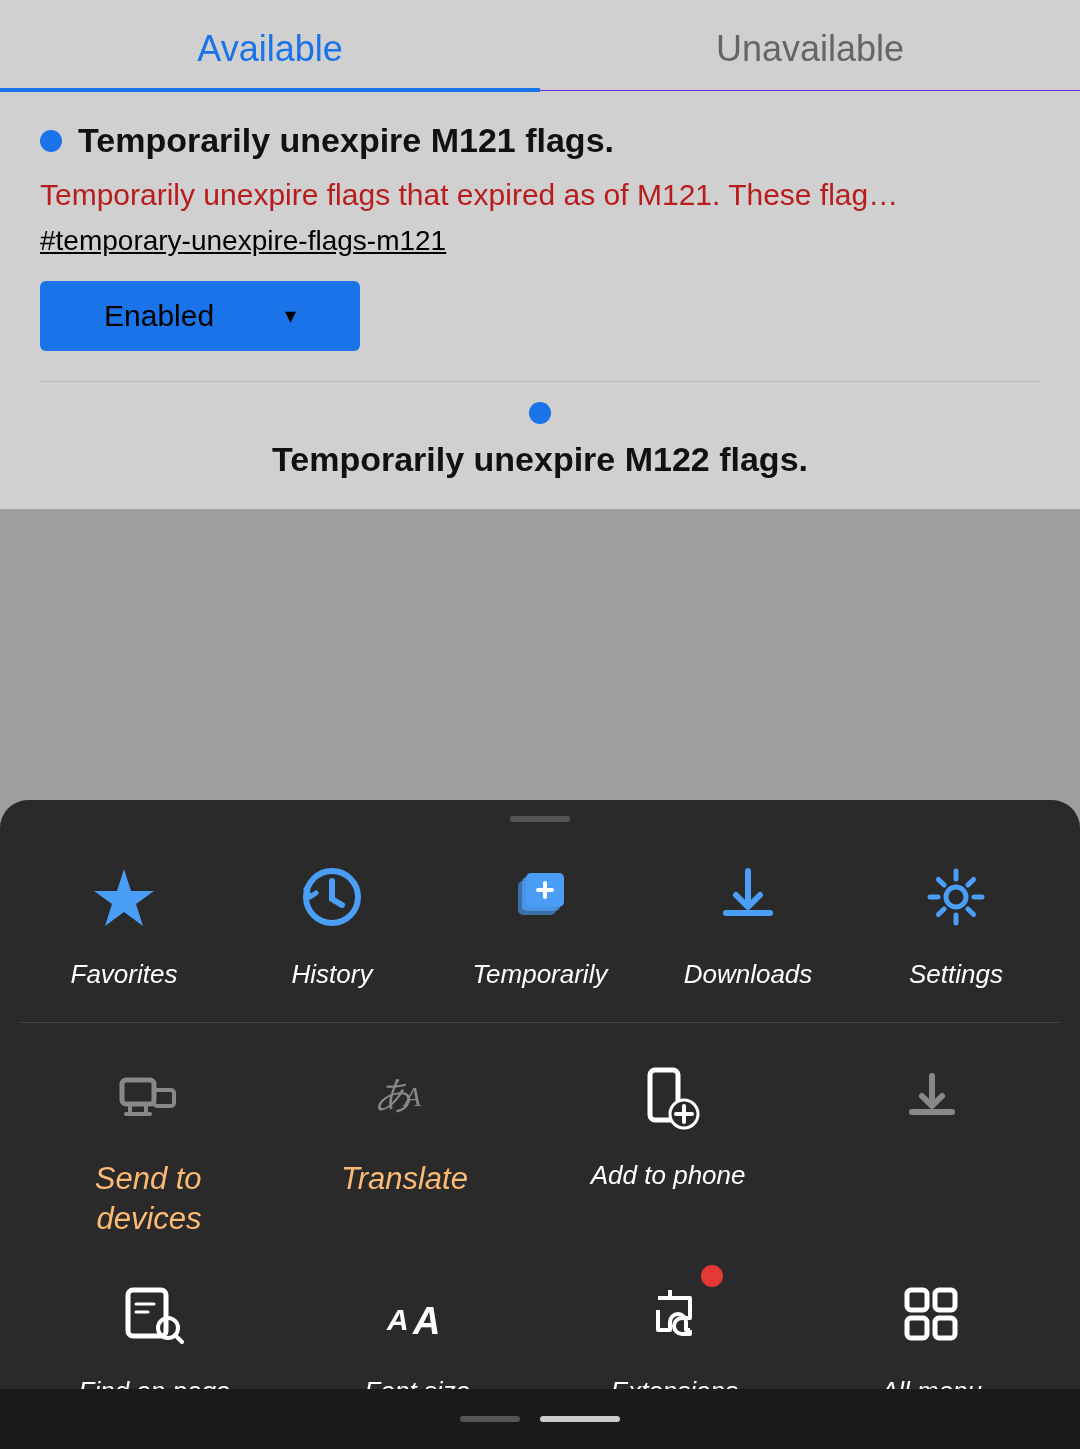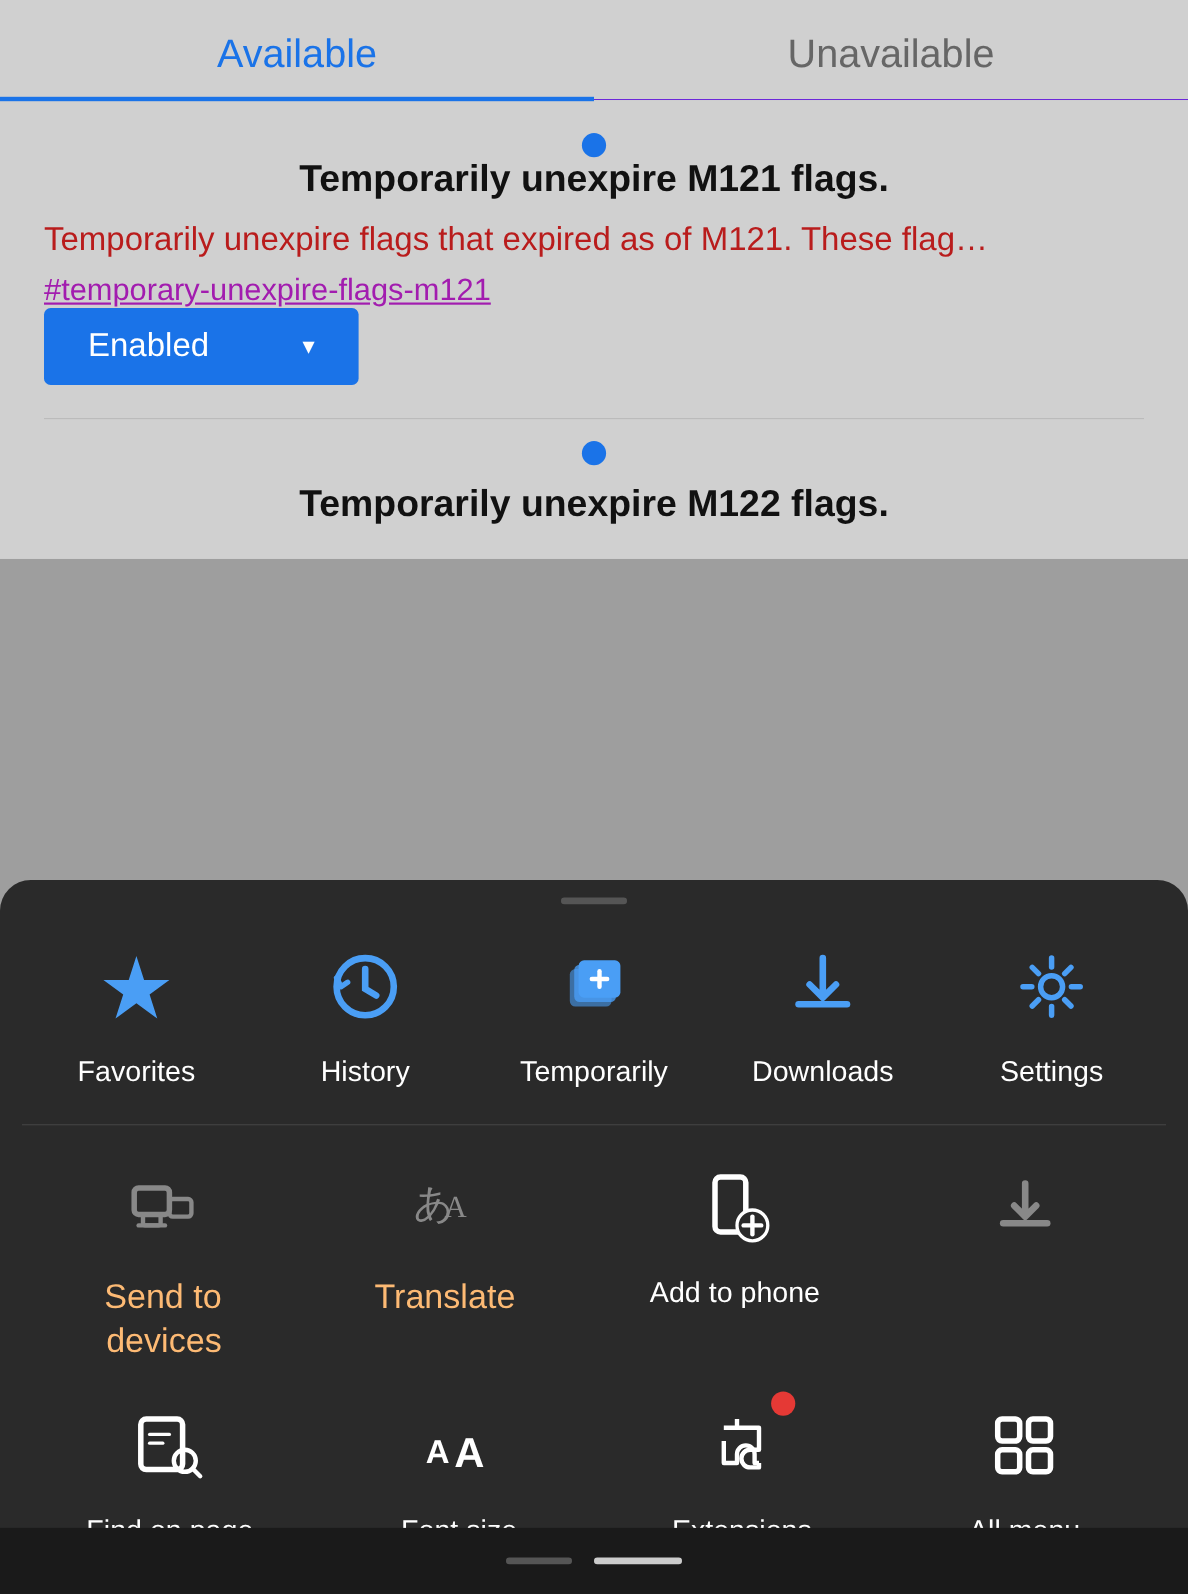--- a/index.html
+++ b/index.html
@@ -51,54 +51,54 @@
     .flags-content {
       background: #d0d0d0;
       padding: 30px 40px;
     }
     .flag-item {
       margin-bottom: 30px;
     }
     .flag-title {
       display: flex;
       align-items: center;
-      gap: 1px;
+      gap: 16px;
       font-size: 34px;
       font-weight: bold;
       color: #111;
       margin-bottom: 12px;
-      flex-direction: column;
     }
     .flag-dot {
       width: 22px;
       height: 22px;
       border-radius: 50%;
       background: #1a73e8;
       flex-shrink: 0;
     }
     .flag-desc {
       font-size: 30px;
       color: #b91c1c;
       margin-bottom: 8px;
       line-height: 1.5;
     }
     .flag-link {
       font-size: 28px;
-      color: #a21caf;
+      color: #000000;
       text-decoration: underline;
       display: block;
+      margin-bottom: 24px;
     }
     .flag-select {
       background: #1a73e8;
-      color: #ffffff;
+      color: #000000;
       border: none;
       border-radius: 6px;
-      padding: 18px 40px;
+      padding: 18px 64px;
       font-size: 30px;
-      width: 286px;
+      width: 320px;
       display: flex;
       align-items: center;
       justify-content: space-between;
       cursor: pointer;
     }
     .flag-select-arrow {
       font-size: 22px;
     }
     .divider-line {
       height: 1px;
@@ -141,20 +141,21 @@
       padding: 0 20px 30px;
     }
 
     .icon-item {
       display: flex;
       flex-direction: column;
       align-items: center;
       gap: 16px;
       cursor: pointer;
       min-width: 140px;
+      font-style: italic;
     }
 
     .icon-circle {
       width: 90px;
       height: 90px;
       display: flex;
       align-items: center;
       justify-content: center;
     }
 

